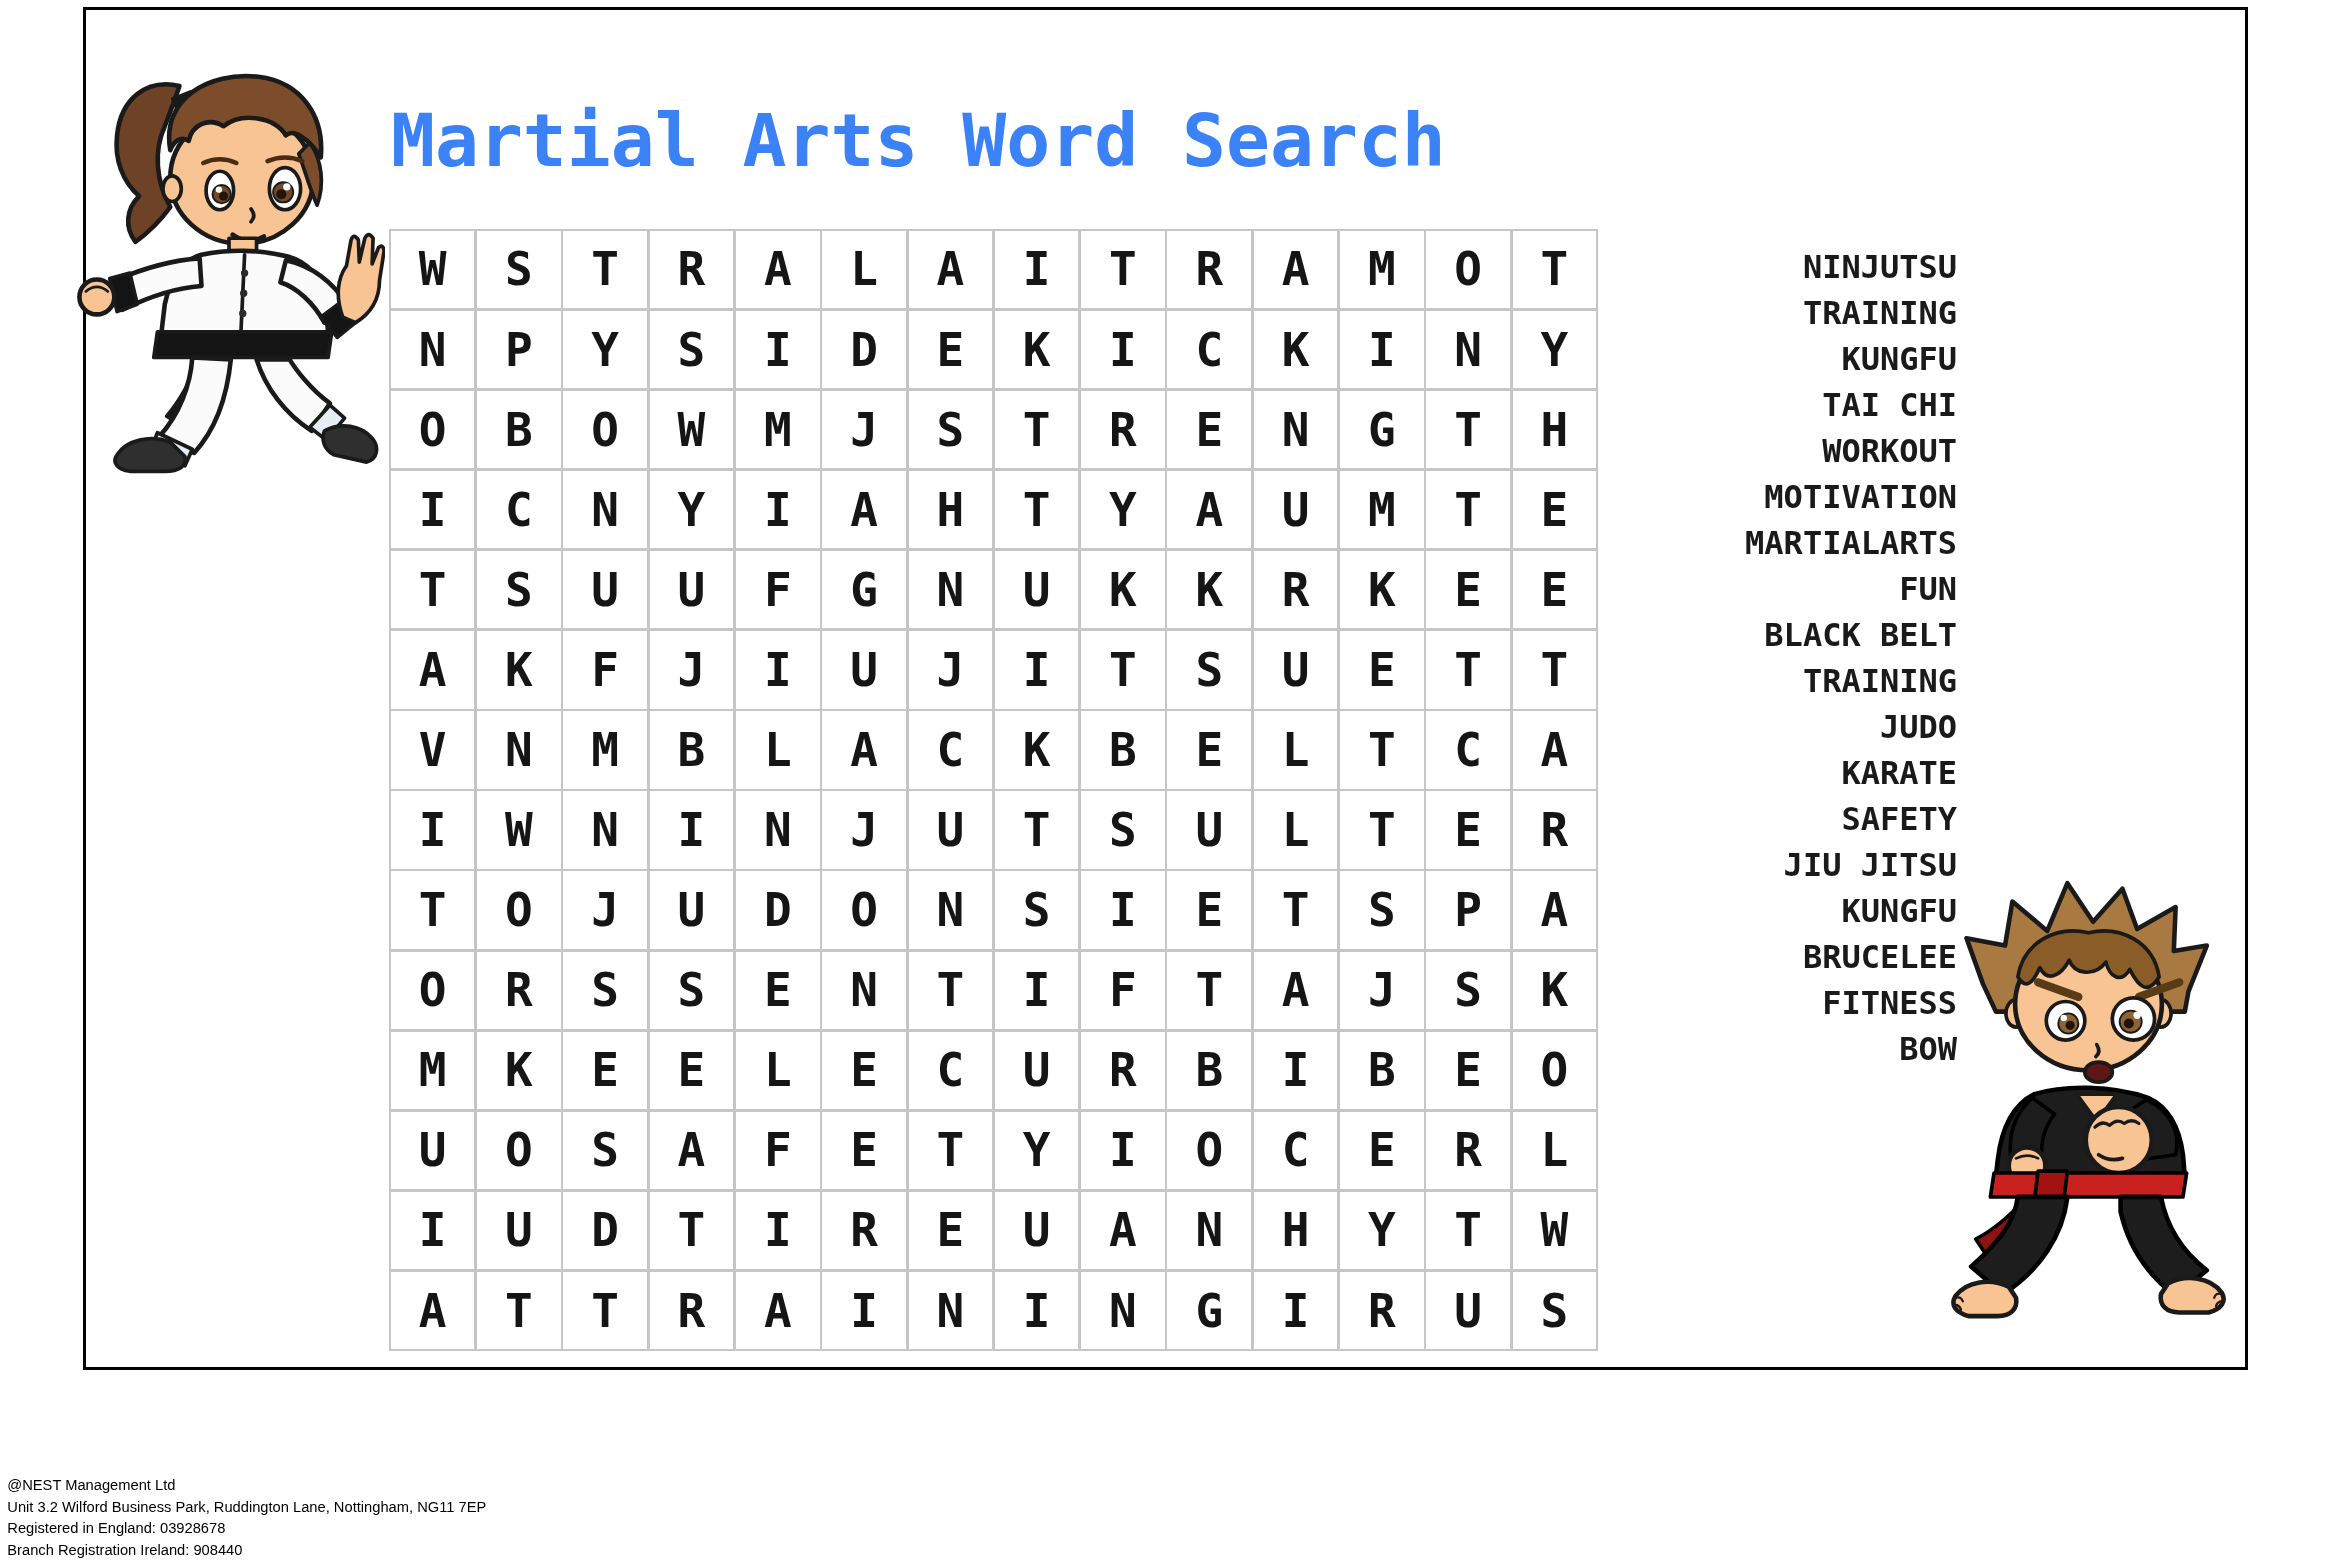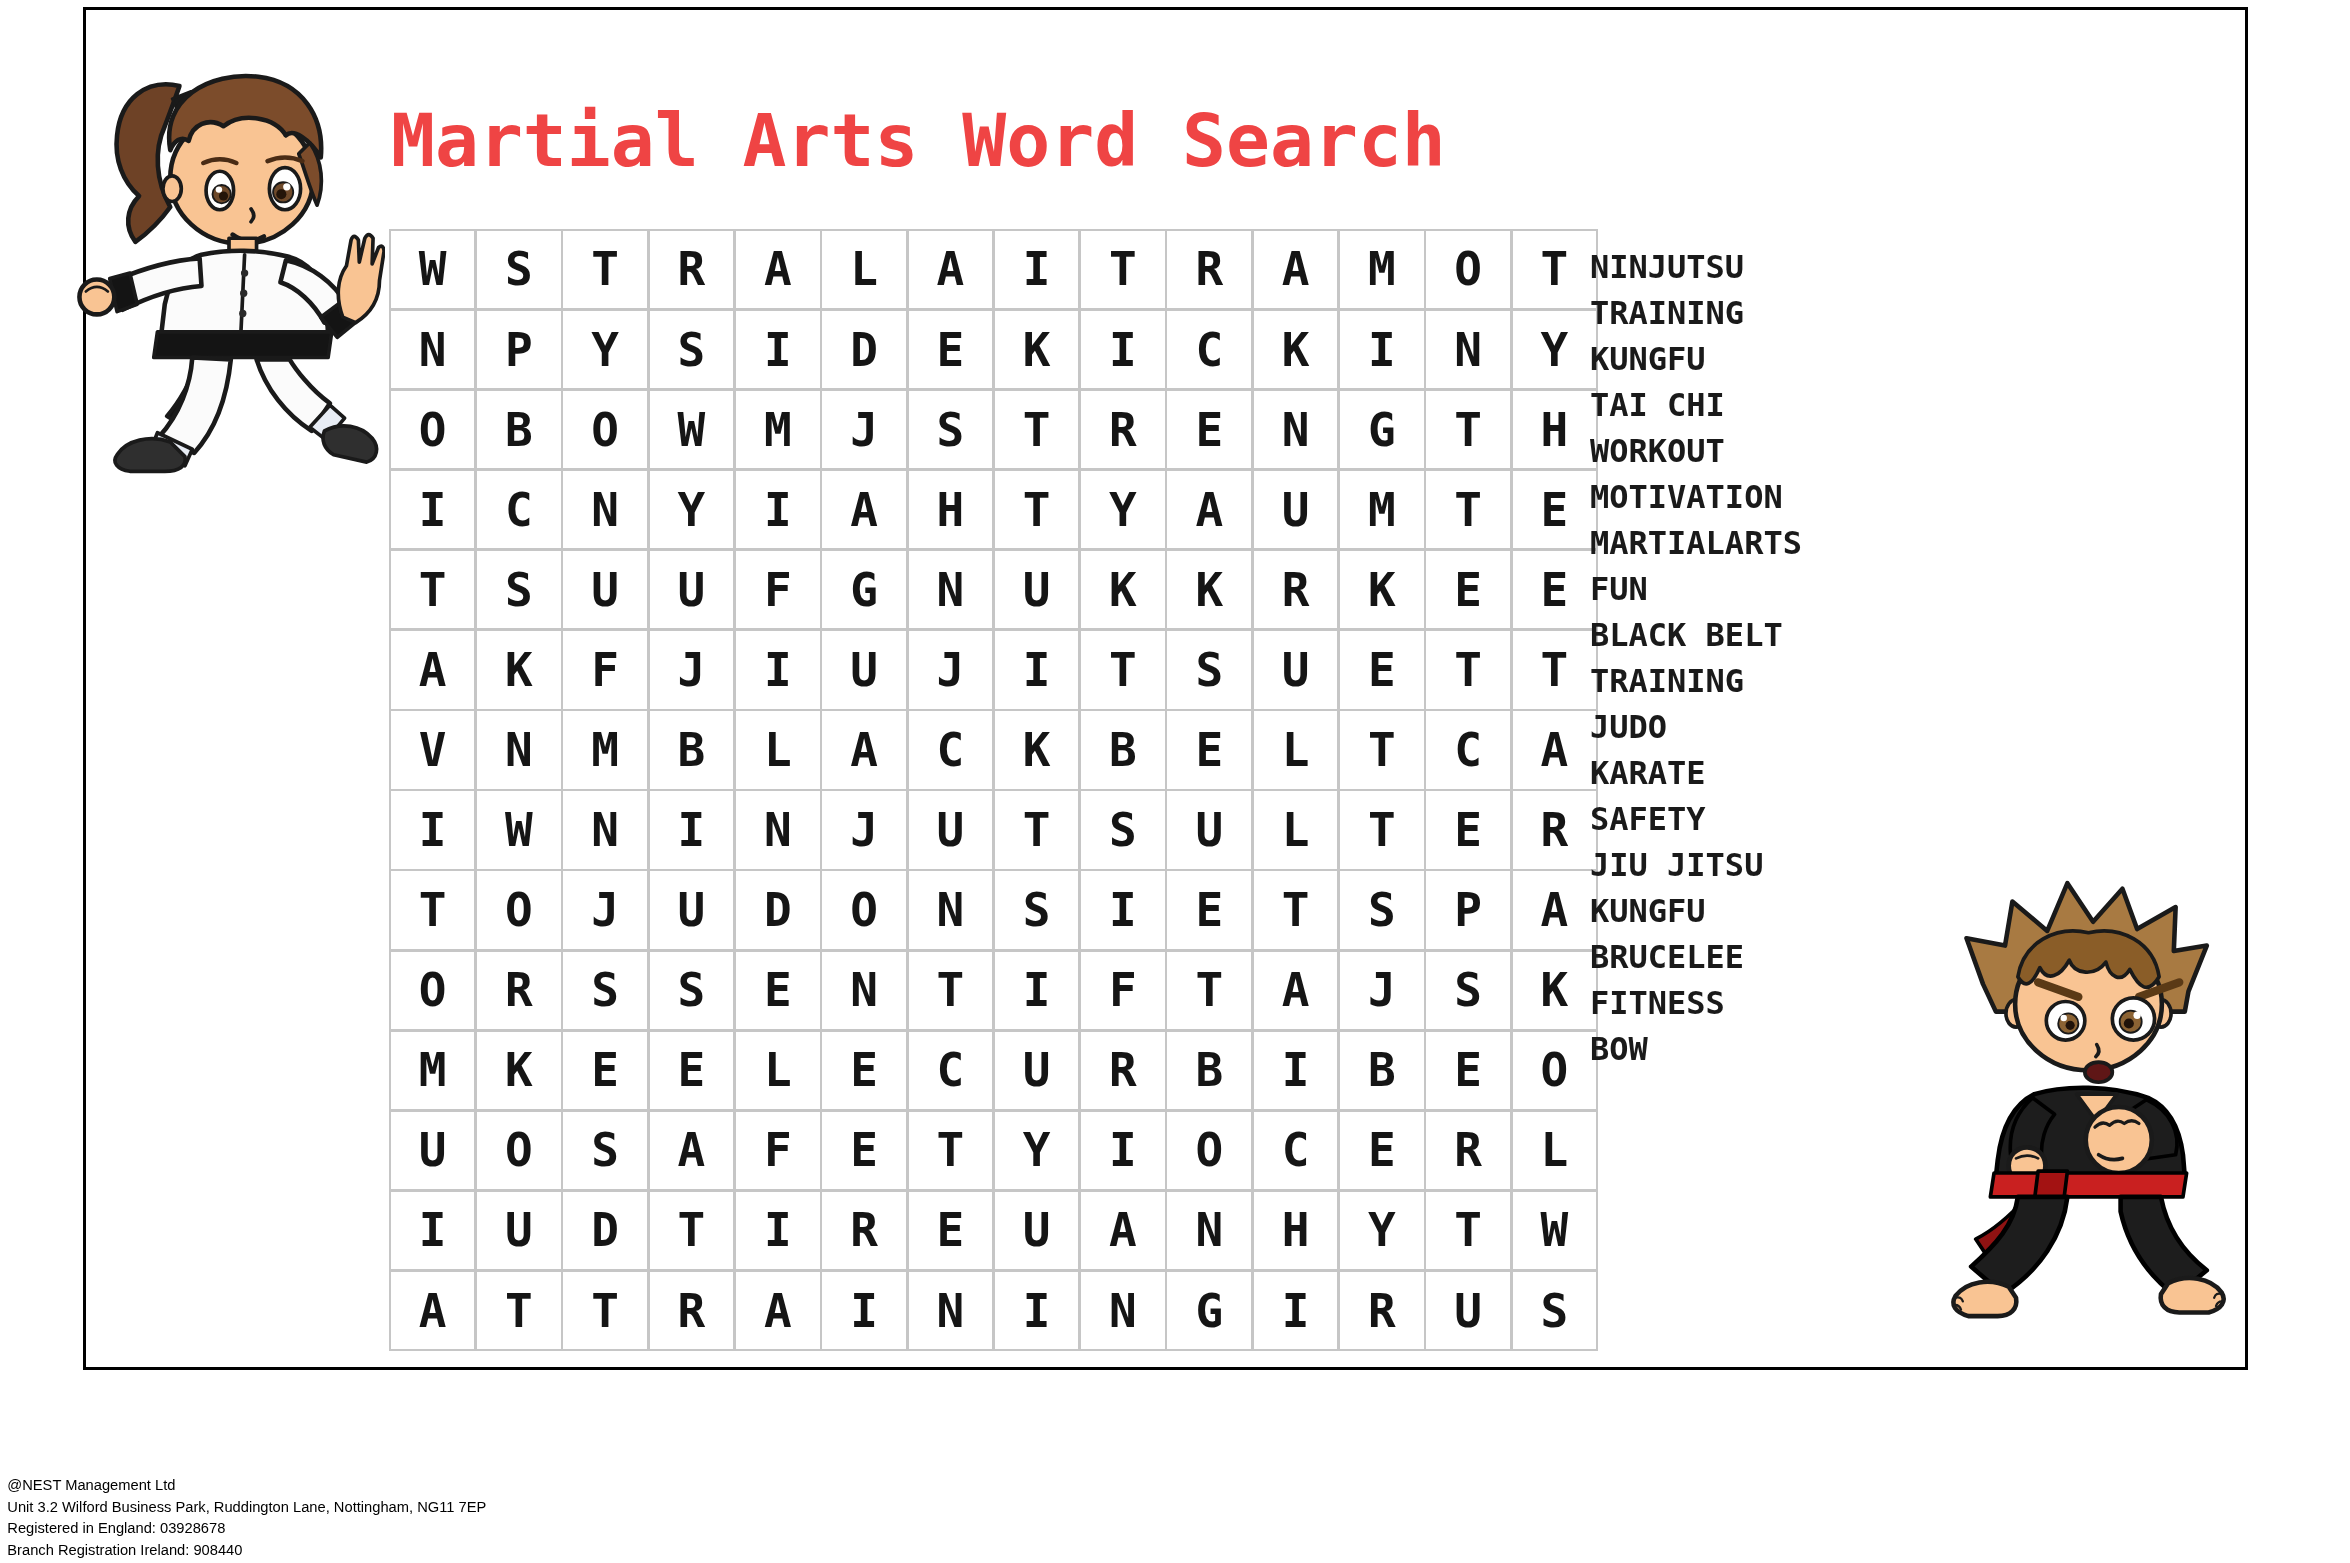--- a/index.html
+++ b/index.html
@@ -24,21 +24,21 @@
   }
   .title {
     position: absolute;
     left: 391px;
     top: 99px;
     margin: 0;
     font-family: "DejaVu Sans Mono", monospace;
     font-weight: bold;
     font-size: 73px;
     line-height: 1.15;
-    color: #ef4444;
+    color: #3b82f6;
     white-space: nowrap;
   }
   .grid {
     position: absolute;
     left: 389px;
     top: 229px;
     width: 1209px;
     height: 1122px;
     box-sizing: border-box;
     display: grid;
@@ -56,21 +56,21 @@
     font-family: "DejaVu Sans Mono", monospace;
     font-weight: bold;
     font-size: 46px;
     color: #151515;
   }
   .words {
     position: absolute;
     left: 1590px;
     top: 244px;
     width: 367px;
-    text-align: left;
+    text-align: right;
   }
   .word {
     height: 46px;
     line-height: 46px;
     font-family: "DejaVu Sans Mono", monospace;
     font-weight: bold;
     font-size: 32px;
     color: #1a1a1a;
     white-space: nowrap;
   }

